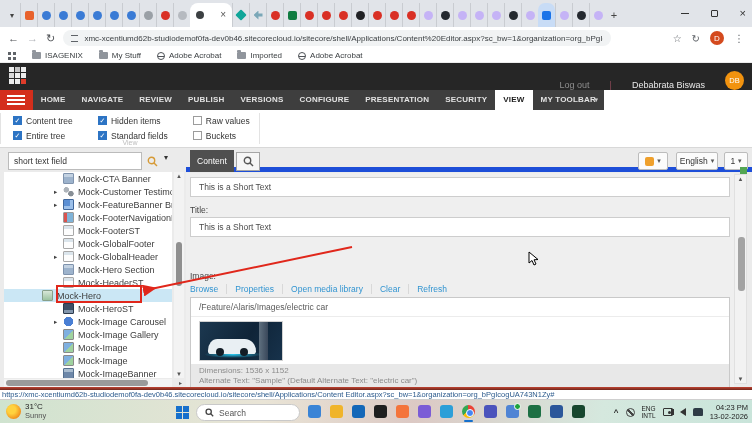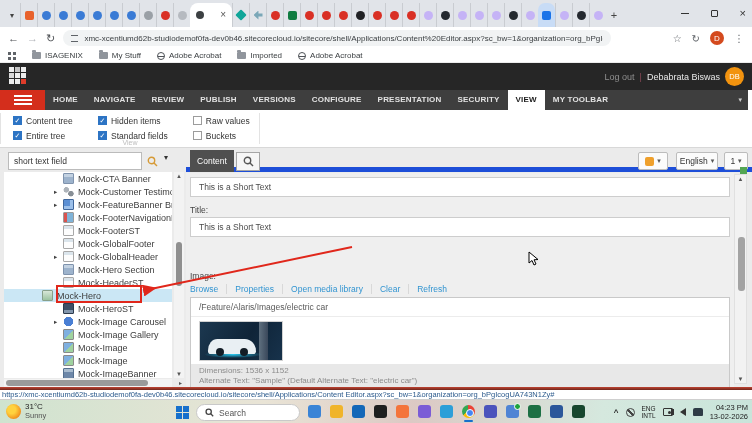--- a/index.html
+++ b/index.html
@@ -52,28 +52,28 @@
   .ic-globe { width:8px; height:8px; border:1px solid #4e5257; border-radius:50%; background:
       linear-gradient(transparent 3px,#4e5257 3px,#4e5257 4px,transparent 4px); }
 
   
   #scheader { position:absolute; left:0; top:63px; width:752px; height:27px; background:#262626; }
   #sclogo { position:absolute; left:9px; top:4px; width:19px; height:19px; display:grid; grid-template-columns:repeat(3,5px); grid-template-rows:repeat(3,5px); gap:1px; }
   #sclogo span { background:#ececec; }
   #sclogo span:nth-child(2){ background:#c4c4c4; }
   #sclogo span:nth-child(4){ background:#d6d6d6; }
   #sclogo span:nth-child(9){ background:#de3c2a; }
-  #scheader-right { position:absolute; right:8px; top:0; height:27px; display:flex; align-items:center; gap:5px; }
+  #scheader-right { position:absolute; right:8px; top:0; height:27px; display:flex; align-items:flex-end; gap:20px; }
   #logout { font-size:9px; color:#8f8f8f; }
   .hdr-divider { font-size:9px; color:#8d4a57; }
   #username { font-size:9px; color:#e8e8e8; }
   #useravatar { width:19px; height:19px; border-radius:50%; background:#f2930f; color:#fff; font-size:7.5px; display:flex; align-items:center; justify-content:center; }
 
   
-  #ribbontabs { position:absolute; left:0; top:90px; width:748px; height:20px; background:#3e3e3e; display:flex; }
+  #ribbontabs { position:absolute; left:0; top:90px; width:604px; height:20px; background:#3e3e3e; display:flex; }
   #burger { width:45px; background:#d42e1c; display:flex; flex-direction:column; justify-content:center; align-items:center; gap:2px; }
   #burger span { width:18px; height:2px; background:#fff; }
   .rtab { padding:0 8px; line-height:20px; font-size:8px; font-weight:bold; color:#e2e2e2; letter-spacing:.2px; white-space:nowrap; }
   .rtab.active { background:#fff; color:#1c1c1c; }
   #ribbon-caret { position:absolute; right:6px; top:0; line-height:20px; font-size:7px; color:#cfcfcf; }
 
   #ribbonbody { position:absolute; left:0; top:110px; width:752px; height:38px; background:#fff; border-bottom:1px solid #d8d8d8; display:flex; }
   #savegroup { width:82px; position:relative; display:flex; flex-direction:column; align-items:center; padding-top:3px; }
   .floppy { width:13px; height:13px; border:2px solid #2e78c8; border-radius:2px; position:relative; background:#fff; }
   .floppy::before { content:""; position:absolute; left:2px; top:-1px; width:5px; height:4px; background:#2e78c8; }

